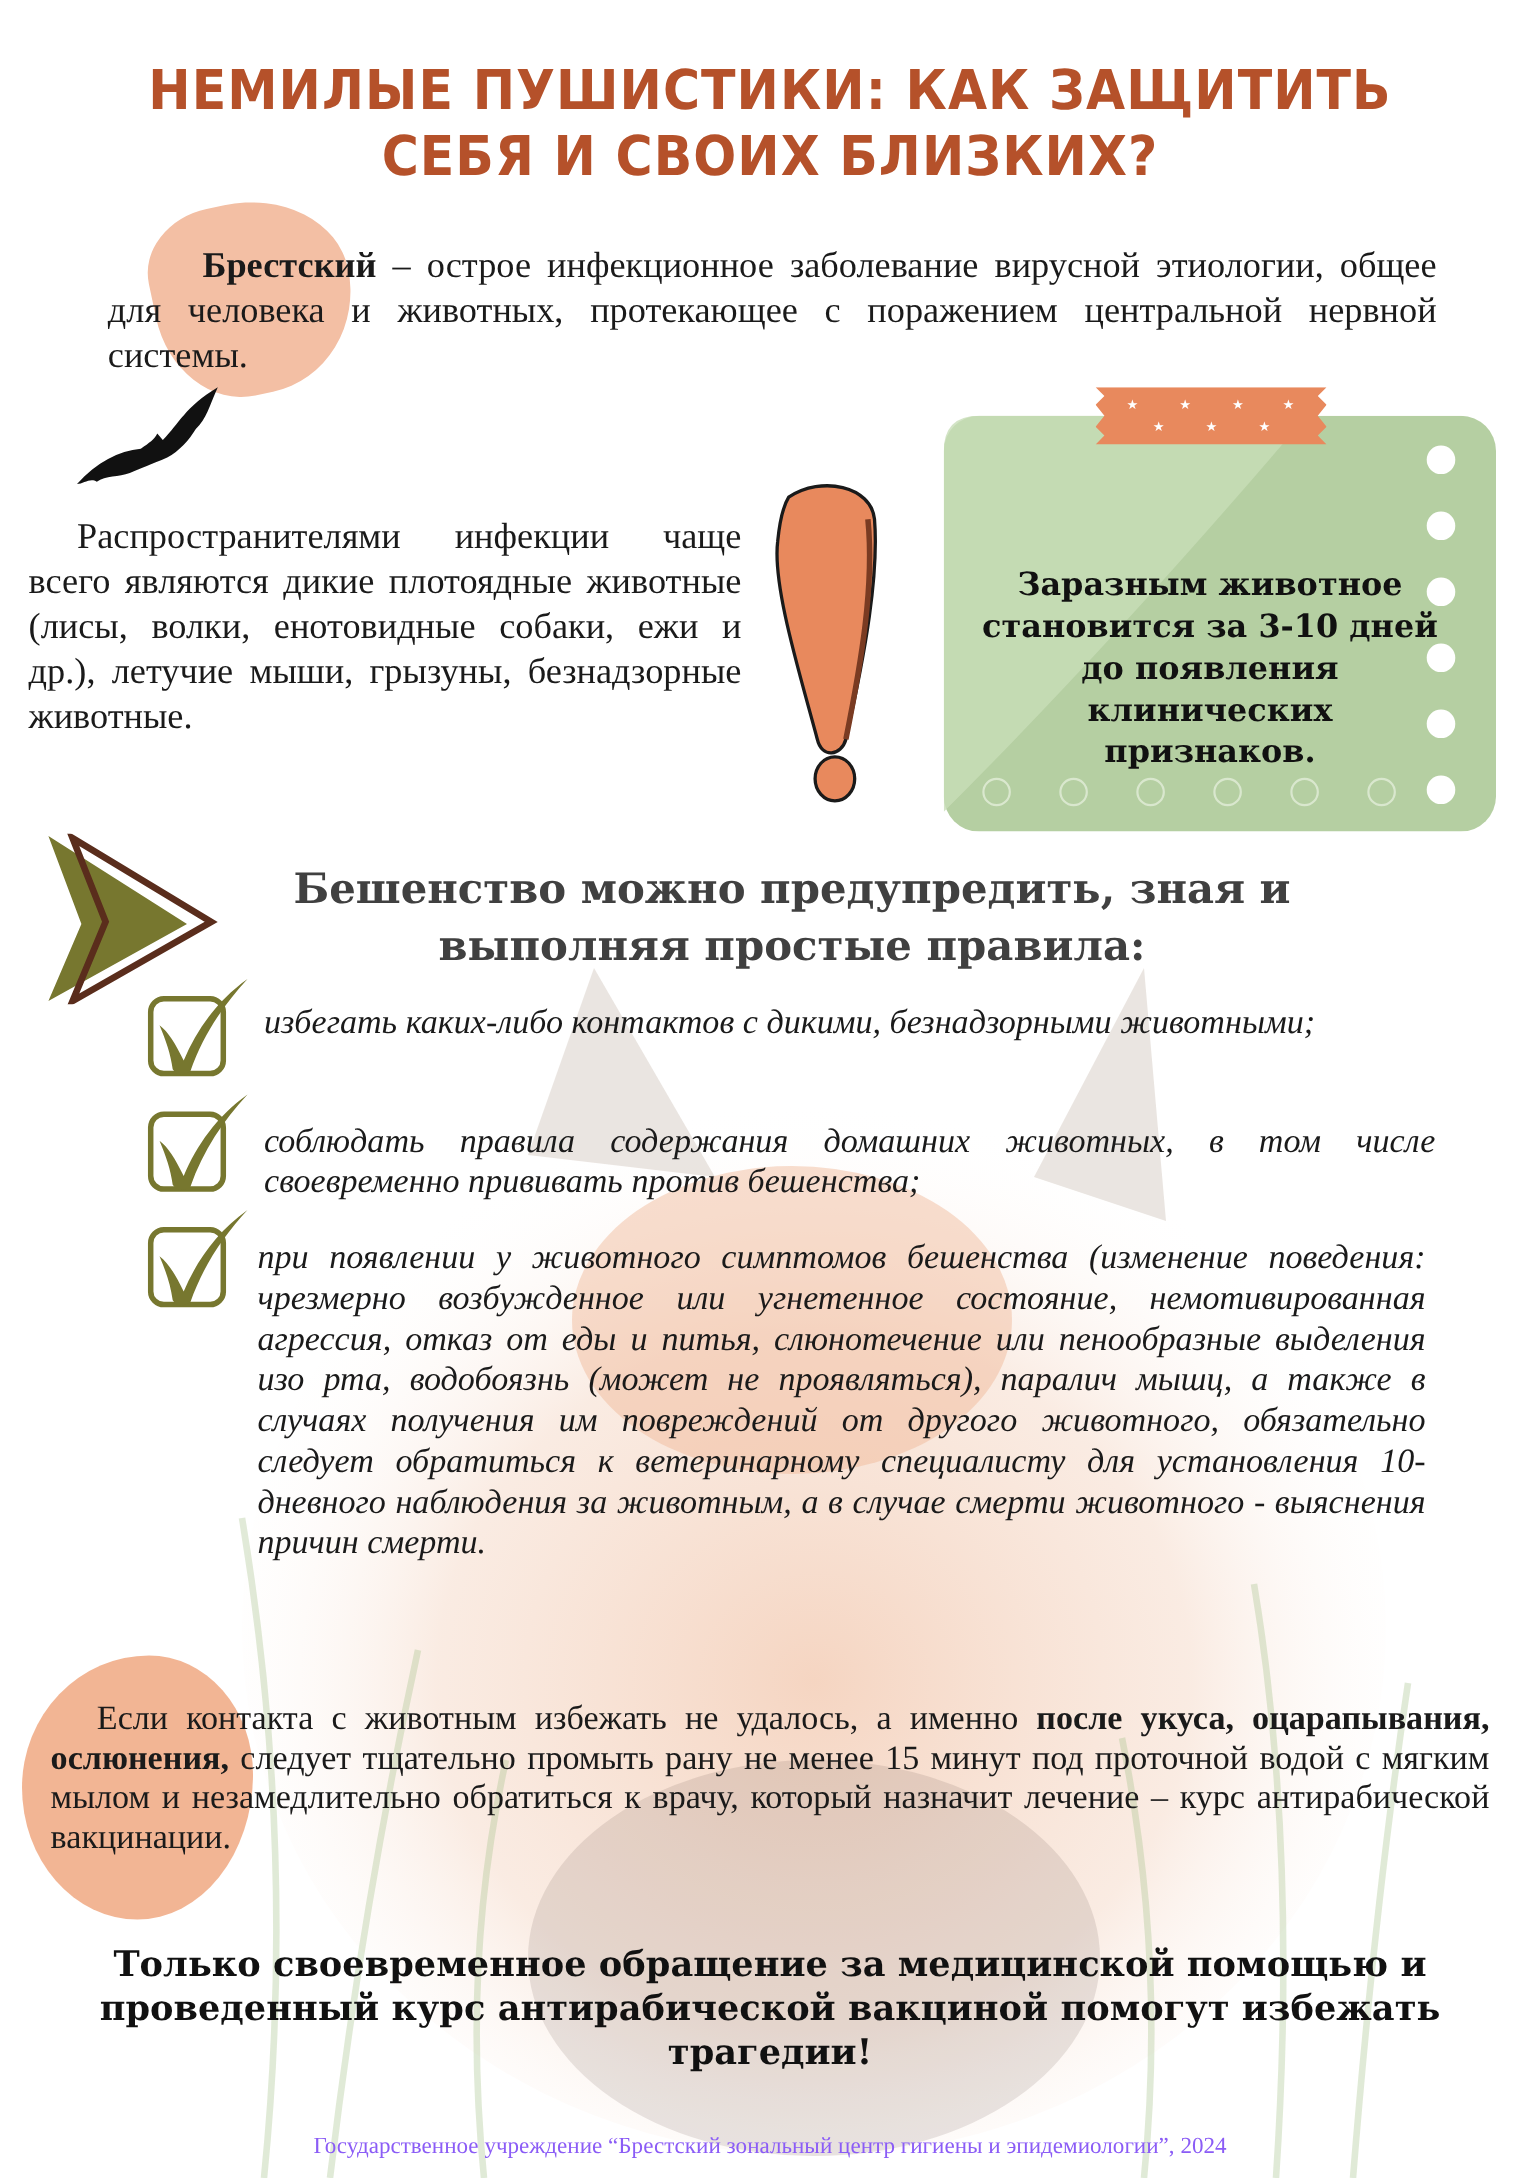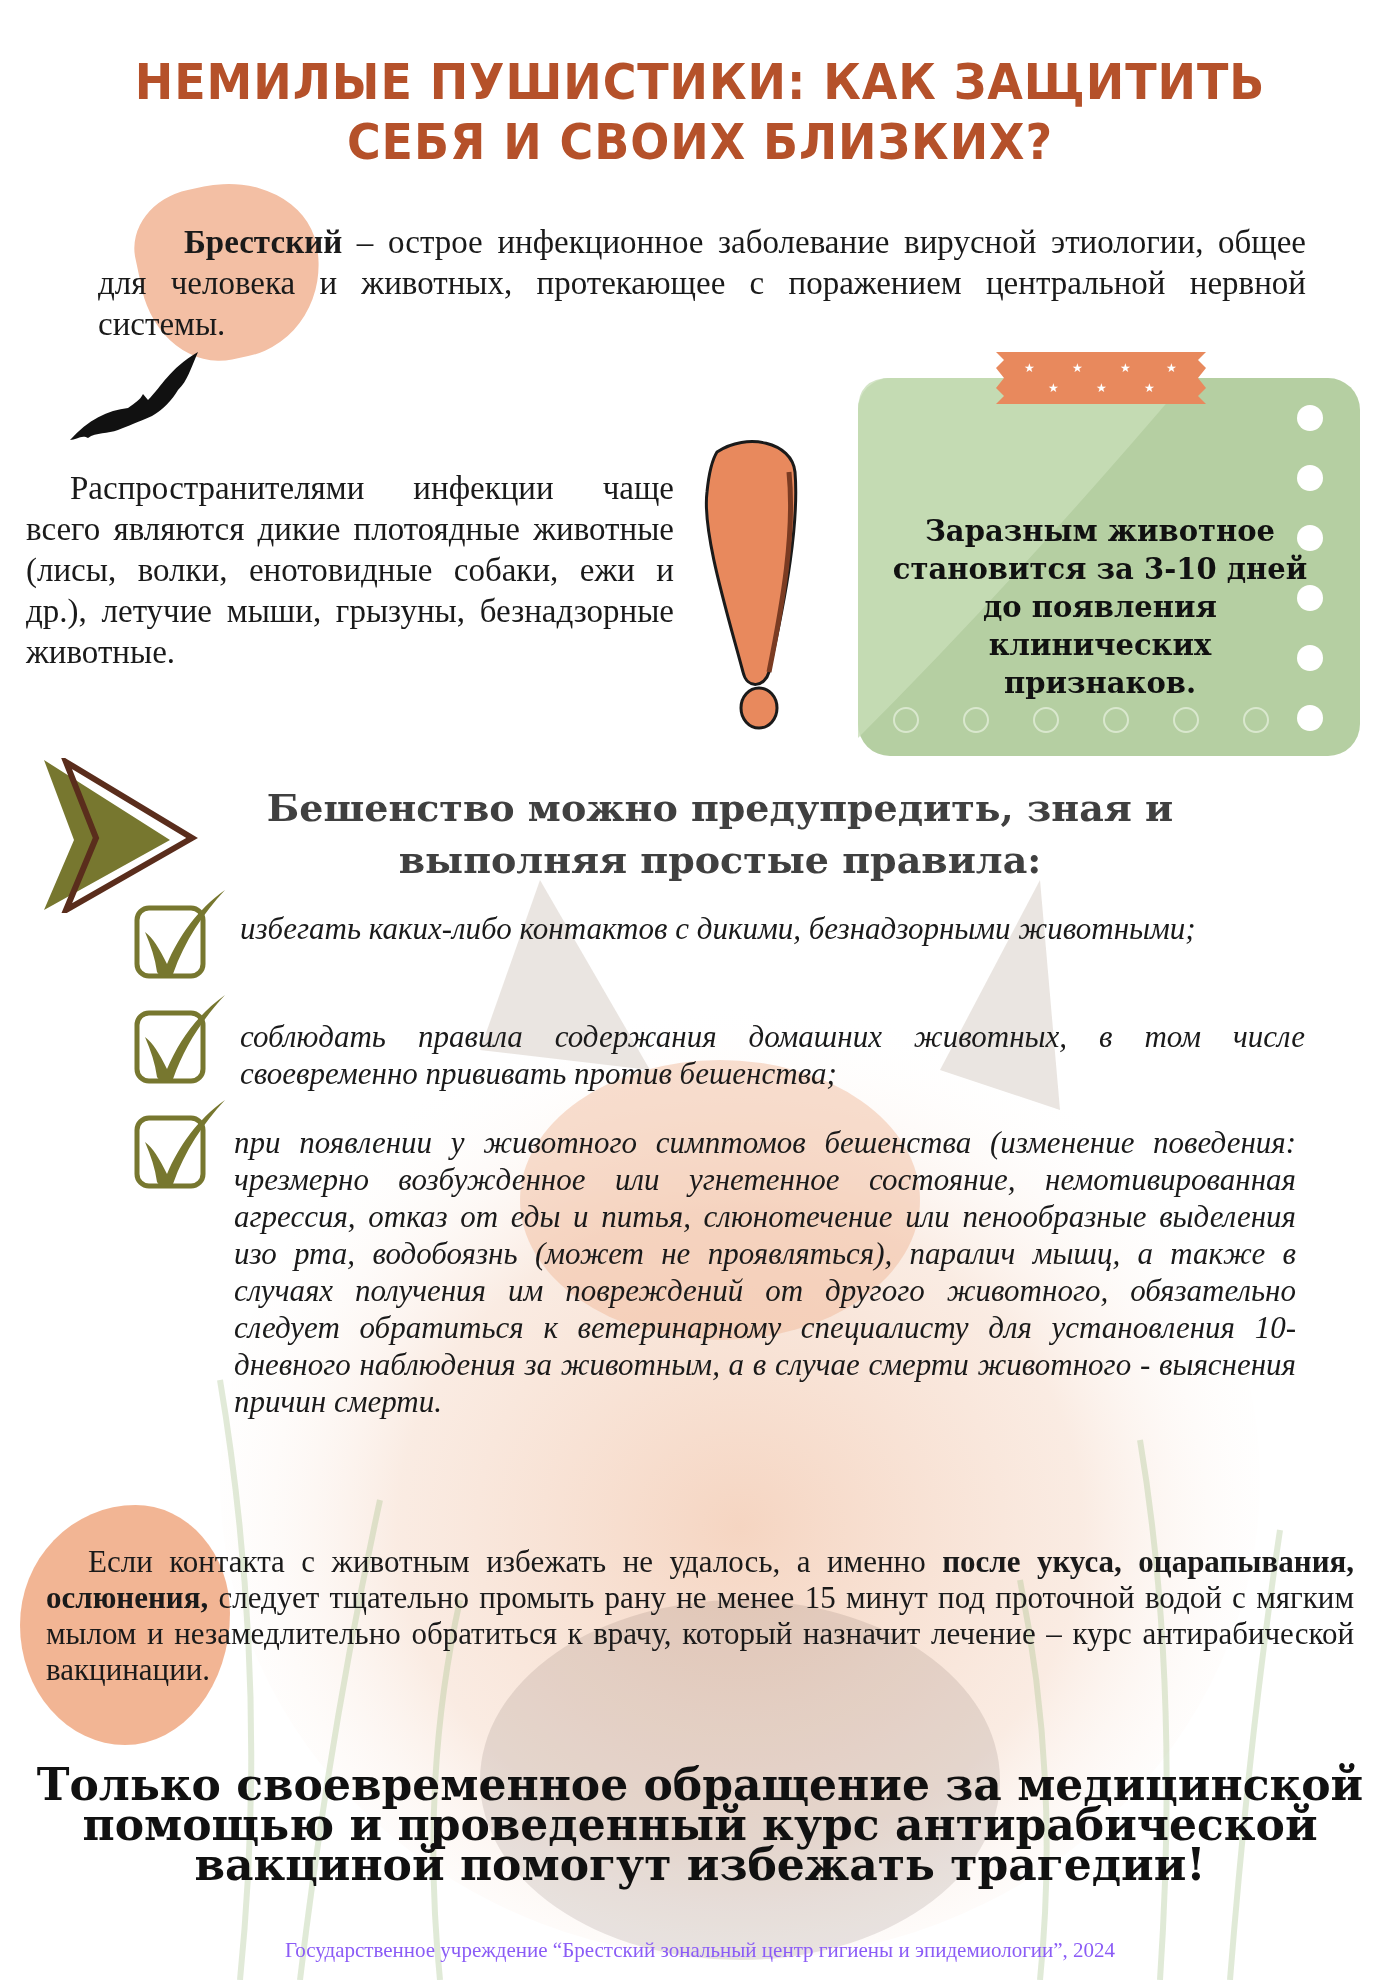--- a/index.html
+++ b/index.html
@@ -21,21 +21,21 @@
   .card-text{left:890px;top:468px;width:420px;text-align:center;font-family:"DejaVu Serif",serif;font-weight:bold;font-size:29px;line-height:38px;color:#111;margin-top:44px;}
   .arrow{left:40px;top:758px;width:160px;height:155px;}
   .rules-title{left:200px;top:782px;width:1040px;text-align:center;font-family:"DejaVu Serif",serif;font-weight:bold;font-size:38px;line-height:52px;color:#404040;}
   .check{width:95px;height:95px;}
   .rule{font-family:"Liberation Serif",serif;font-size:31px;line-height:37px;text-align:justify;font-style:italic;}
   .r1{left:240px;top:910px;width:1065px;}
   .r2{left:240px;top:1018px;width:1065px;}
   .r3{left:234px;top:1124px;width:1062px;}
   .contact{left:46px;top:1544px;width:1308px;}
   .contact .ind{display:inline-block;width:42px;}
-  .final{left:30px;top:1765px;width:1340px;text-align:center;font-family:"DejaVu Serif",serif;font-weight:bold;font-size:44px;line-height:40px;color:#111;}
+  .final{left:30px;top:1765px;width:1340px;text-align:center;font-family:"DejaVu Serif",serif;font-weight:bold;font-size:32px;line-height:40px;color:#111;}
   .footer{left:0;top:1938px;width:1400px;text-align:center;font-family:"Liberation Serif",serif;font-size:21px;color:#8b5cf6;}
   b{font-weight:bold;}
 </style>
 </head>
 <body>
 
 <svg class="abs fox-bg" viewBox="0 0 1120 1100">
   <defs>
     <radialGradient id="fg" cx="50%" cy="55%" r="55%">
       <stop offset="0%" stop-color="#f2c7ad" stop-opacity="0.75"></stop>

